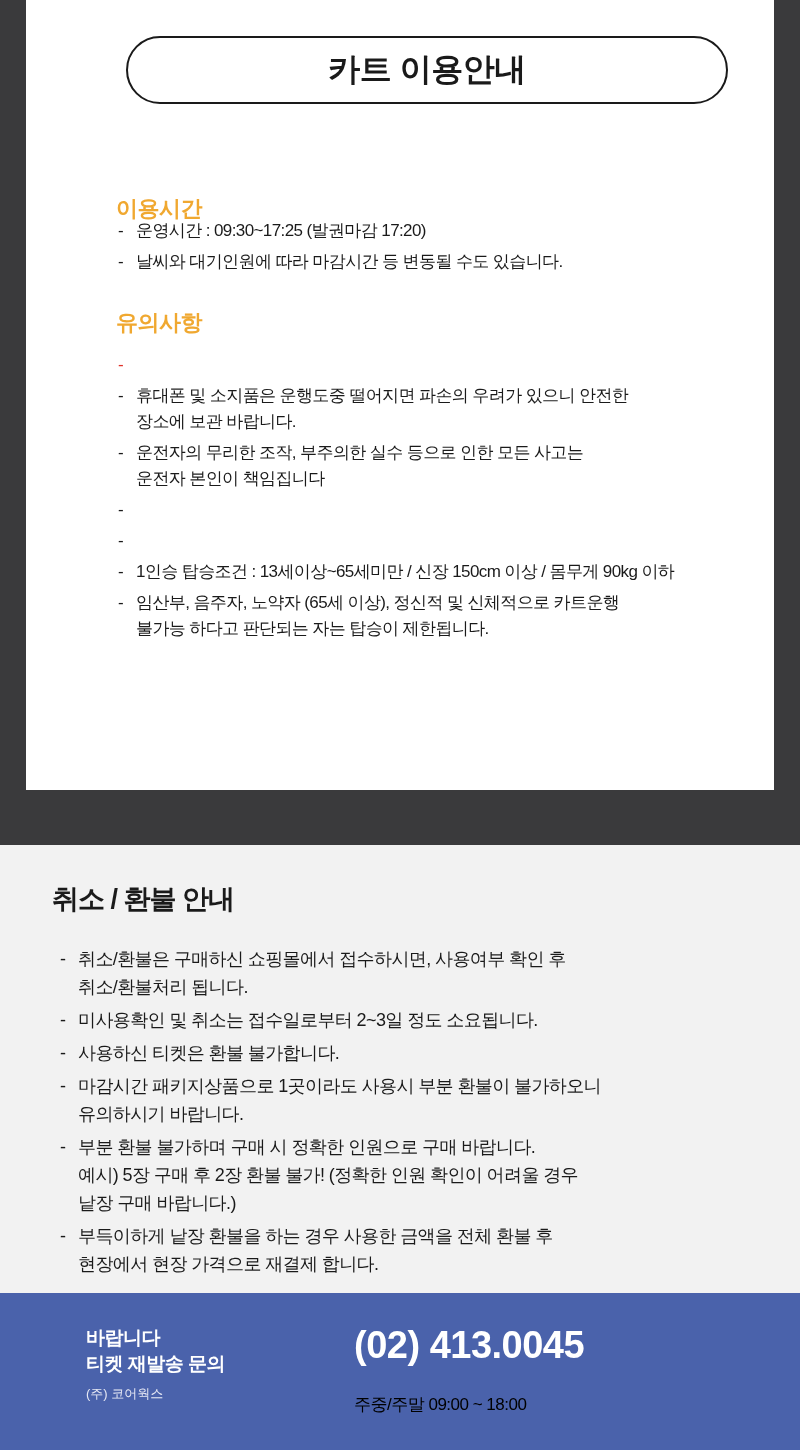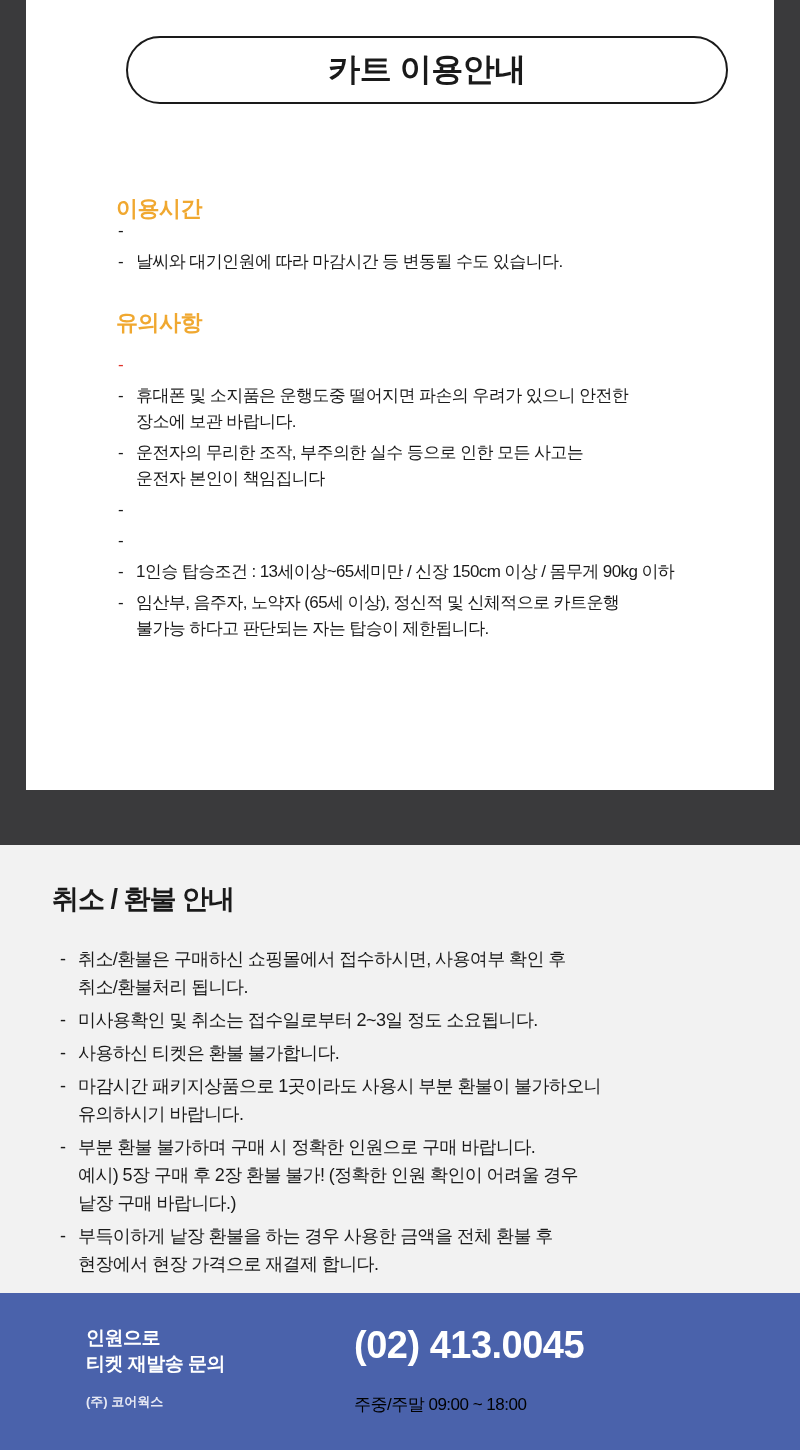--- a/index.html
+++ b/index.html
@@ -132,23 +132,23 @@
     left: 86px;
     top: 32px;
   }
   .footer-left .fl-line {
     font-size: 19px;
     font-weight: bold;
     line-height: 26px;
     letter-spacing: -0.5px;
   }
   .footer-left .fl-company {
-    margin-top: 16px;
+    margin-top: 8px;
     font-size: 13px;
-    font-weight: bold;
+    font-weight: normal;
     color: #e6e8f4;
   }
   .footer-right {
     position: absolute;
     right: 86px;
     top: 28px;
     text-align: left;
     width: 360px;
   }
   .phone {
@@ -174,20 +174,21 @@
 
       <div class="title-pill">
         <span>카트 이용안내</span>
       </div>
 
       <div class="sec-heading h-use-time">이용시간</div>
 
       <div class="bullet-list list-use-time">
         <div class="bullet-row">
           <div class="dash">-</div>
+          <div class="bullet-text">운영시간 : 09:30~17:25 (발권마감 17:20)</div>
         </div>
         <div class="bullet-row">
           <div class="dash">-</div>
           <div class="bullet-text">날씨와 대기인원에 따라 마감시간 등 변동될 수도 있습니다.</div>
         </div>
       </div>
 
       <div class="sec-heading h-notice">유의사항</div>
 
       <div class="bullet-list list-notice">
@@ -255,21 +256,21 @@
       <div class="bullet-row">
         <div class="dash">-</div>
         <div class="bullet-text">부득이하게 낱장 환불을 하는 경우 사용한 금액을 전체 환불 후
 현장에서 현장 가격으로 재결제 합니다.</div>
       </div>
     </div>
   </div>
 
   <div class="footer">
     <div class="footer-left">
-      <div class="fl-line">인원으로</div>
+      <div class="fl-line">바랍니다</div>
       <div class="fl-line">티켓 재발송 문의</div>
       <div class="fl-company">(주) 코어웍스</div>
     </div>
     <div class="footer-right">
       <div class="phone">(02) 413.0045</div>
       <div class="hours">주중/주말 09:00 ~ 18:00</div>
     </div>
   </div>
 
 </div>

